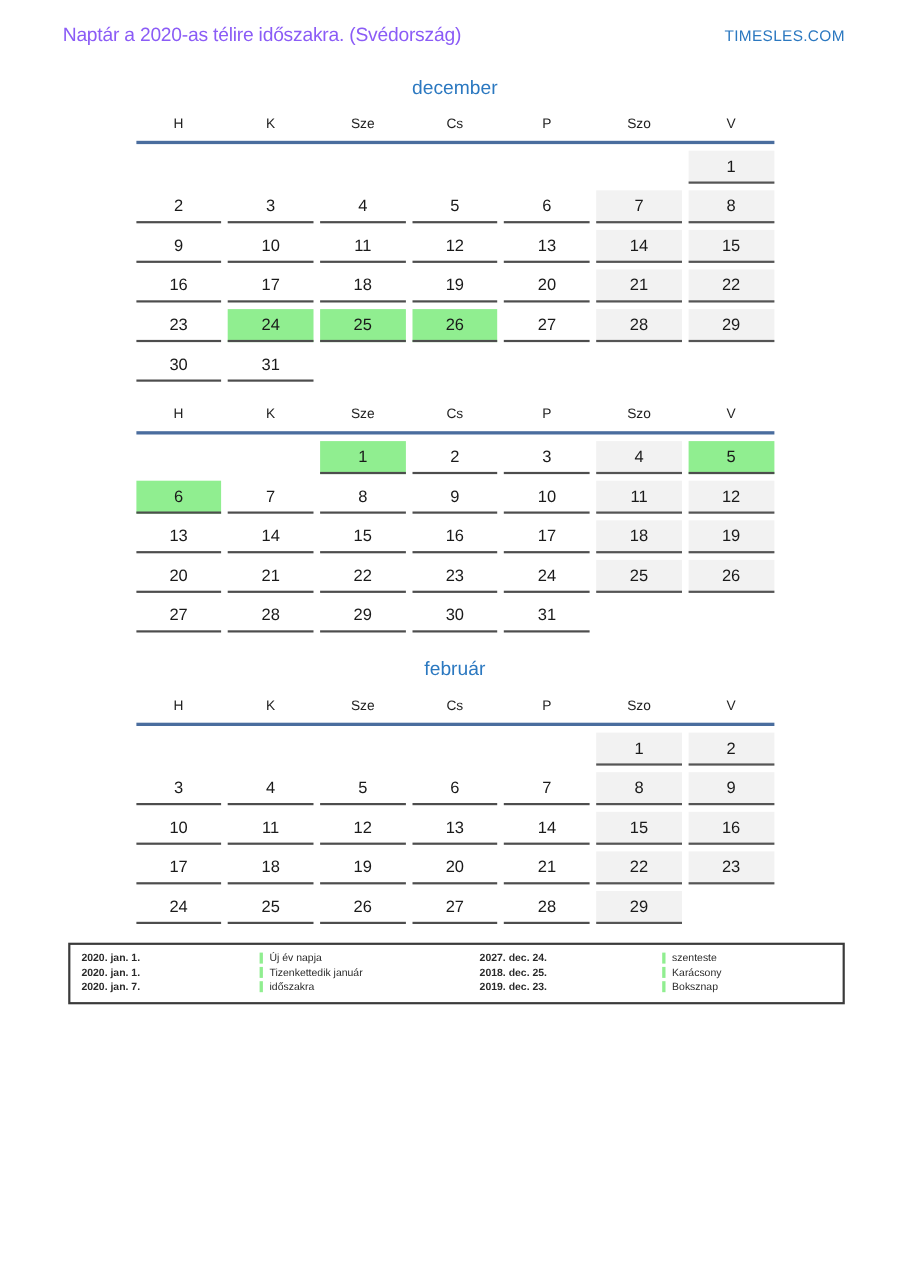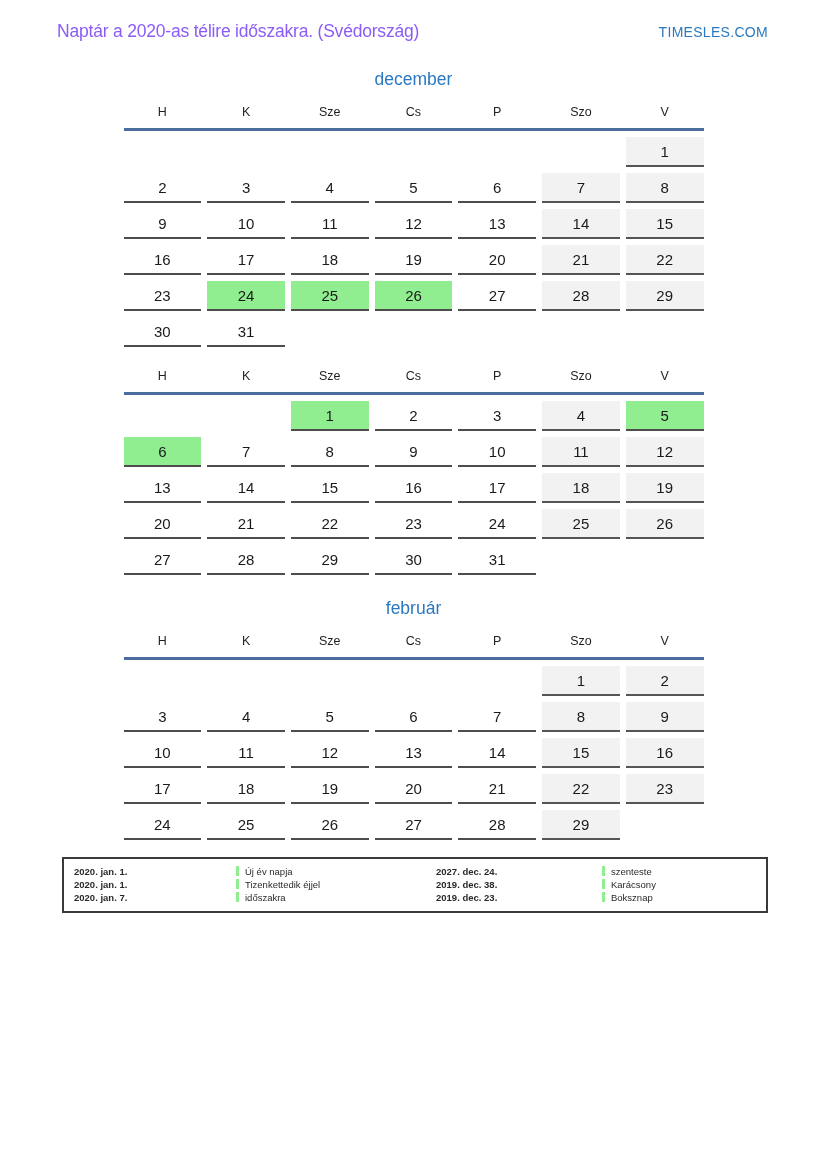--- a/index.html
+++ b/index.html
@@ -237,23 +237,23 @@
         <div class="legend-date">2027. dec. 24.</div>
         <div class="legend-name">
           <span class="legend-bar"></span>
           <span>szenteste</span>
         </div>
       </div>
       <div class="legend-row">
         <div class="legend-date">2020. jan. 1.</div>
         <div class="legend-name">
           <span class="legend-bar"></span>
-          <span>Tizenkettedik éjjel</span>
-        </div>
-        <div class="legend-date">2019. dec. 38.</div>
+          <span>Tizenkettedik január</span>
+        </div>
+        <div class="legend-date">2018. dec. 25.</div>
         <div class="legend-name">
           <span class="legend-bar"></span>
           <span>Karácsony</span>
         </div>
       </div>
       <div class="legend-row">
         <div class="legend-date">2020. jan. 7.</div>
         <div class="legend-name">
           <span class="legend-bar"></span>
           <span>időszakra</span>

